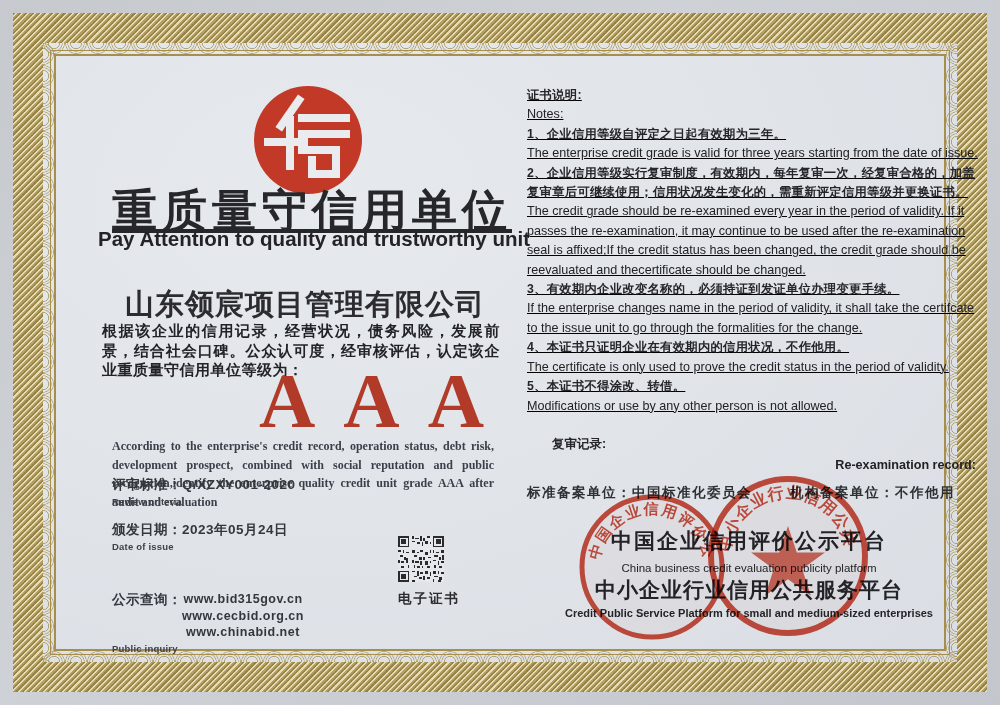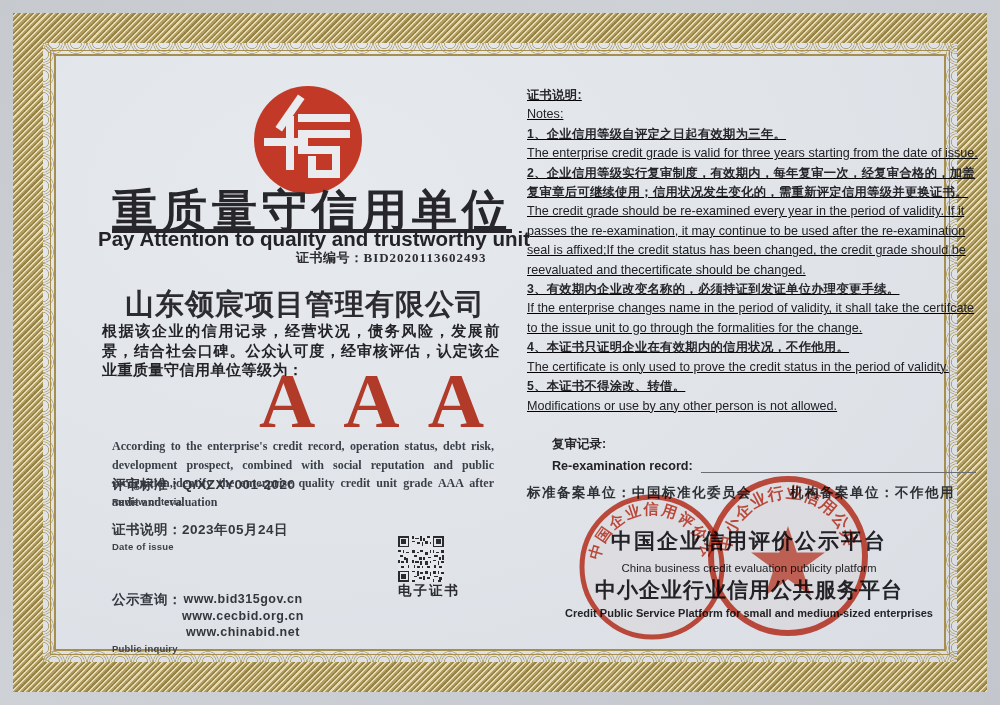--- a/index.html
+++ b/index.html
@@ -48,30 +48,30 @@
   .field .row{font-size:13.5px;font-weight:700;color:#34373c;letter-spacing:.5px;}
   .field .en{font-size:9.5px;font-weight:600;color:#3e4248;margin-top:2px;letter-spacing:.2px;}
   .f-review{top:476px;}
   .f-issue{top:521px;}
   .f-valid{top:556px;}
   .f-inquiry{top:591px;}
   .f-inquiry .row{display:flex;}
   .f-inquiry .urls{display:flex;flex-direction:column;line-height:16.5px;font-size:12.5px;text-align:center;}
   .qr-block{left:398px;top:536px;width:90px;text-align:left;}
   .qr-block svg{display:block;}
-  .qr-label{margin-top:0;font-size:13.5px;font-weight:700;letter-spacing:2px;color:#2c2c30;white-space:nowrap;}
+  .qr-label{margin-top:8px;font-size:13.5px;font-weight:700;letter-spacing:2px;color:#2c2c30;white-space:nowrap;}
 
   
   .notes{left:527px;top:86px;width:424px;text-decoration:underline;}
   .notes div{line-height:19.4px;white-space:nowrap;}
   .notes .cn{font-size:12.3px;font-weight:700;color:#26262a;letter-spacing:.3px;}
   .notes .en{font-size:12.6px;font-weight:500;color:#222226;}
   .reexam{left:552px;top:436px;width:424px;}
   .reexam .cn{font-size:12.5px;font-weight:700;color:#26262a;}
-  .reexam .row{display:flex;align-items:flex-end;margin-top:5px;}
+  .reexam .row{display:flex;align-items:flex-end;margin-top:5px;flex-direction:column;}
   .reexam .en{font-size:12.6px;font-weight:600;color:#222226;white-space:nowrap;}
   .reexam .line{flex:1;border-bottom:1px solid #6a6d72;margin-left:8px;height:14px;}
   .registry{left:527px;top:484px;width:424px;display:flex;gap:38px;font-size:13.5px;font-weight:700;
             color:#2e3134;letter-spacing:1.5px;white-space:nowrap;}
   .platform{left:540px;top:527px;width:418px;text-align:center;}
   .platform .cn1{font-size:21px;font-weight:800;letter-spacing:2px;color:#232428;white-space:nowrap;}
   .platform .en1{font-size:11.5px;font-weight:400;color:#232428;margin-top:7px;white-space:nowrap;}
   .platform .cn2{font-size:21px;font-weight:800;letter-spacing:1px;color:#232428;margin-top:2px;white-space:nowrap;}
   .platform .en2{font-size:11px;font-weight:700;color:#232428;margin-top:3px;white-space:nowrap;}
   .stamp{mix-blend-mode:multiply;opacity:.88;}
@@ -99,35 +99,32 @@
       <line x1="38" y1="36" x2="38" y2="82"></line>
       <line x1="16" y1="58" x2="52" y2="58"></line>
       <line x1="50" y1="34" x2="94" y2="34"></line>
       <line x1="50" y1="50" x2="94" y2="50"></line>
       <polyline points="50,66 84,66 84,90 60,90 60,76"></polyline>
     </g>
   </svg>
 
   <div class="abs title-cn">重质量守信用单位</div>
   <div class="abs title-en">Pay Attention to quality and trustworthy unit</div>
-  <div class="abs certno">
-    <span>证书编号：</span><span class="num">BID2020113602493</span>
-  </div>
 
   <div class="abs company">山东领宸项目管理有限公司</div>
   <div class="abs statement-cn">根据该企业的信用记录，经营状况，债务风险，发展前景，结合社会口碑。公众认可度，经审核评估，认定该企业重质量守信用单位等级为：</div>
   <div class="abs grade">AAA</div>
   <div class="abs statement-en">According to the enterprise's credit record, operation status, debt risk, development prospect, combined with social reputation and public recognition,identify the enterprise quality credit unit grade AAA after audit and evaluation</div>
 
   <div class="abs field f-review">
     <div class="row"><span>评审标准：</span><span>Q/XZXY001-2020</span></div>
     <div class="en">Review criteria</div>
   </div>
   <div class="abs field f-issue">
-    <div class="row"><span>证书说明：</span><span>2023年05月24日</span></div>
+    <div class="row"><span>颁发日期：</span><span>2023年05月24日</span></div>
     <div class="en">Date of issue</div>
   </div>
   <div class="abs field f-inquiry">
     <div class="row">
       <span>公示查询：</span>
       <span class="urls">
         <span>www.bid315gov.cn</span>
         <span>www.cecbid.org.cn</span>
         <span>www.chinabid.net</span>
       </span>

